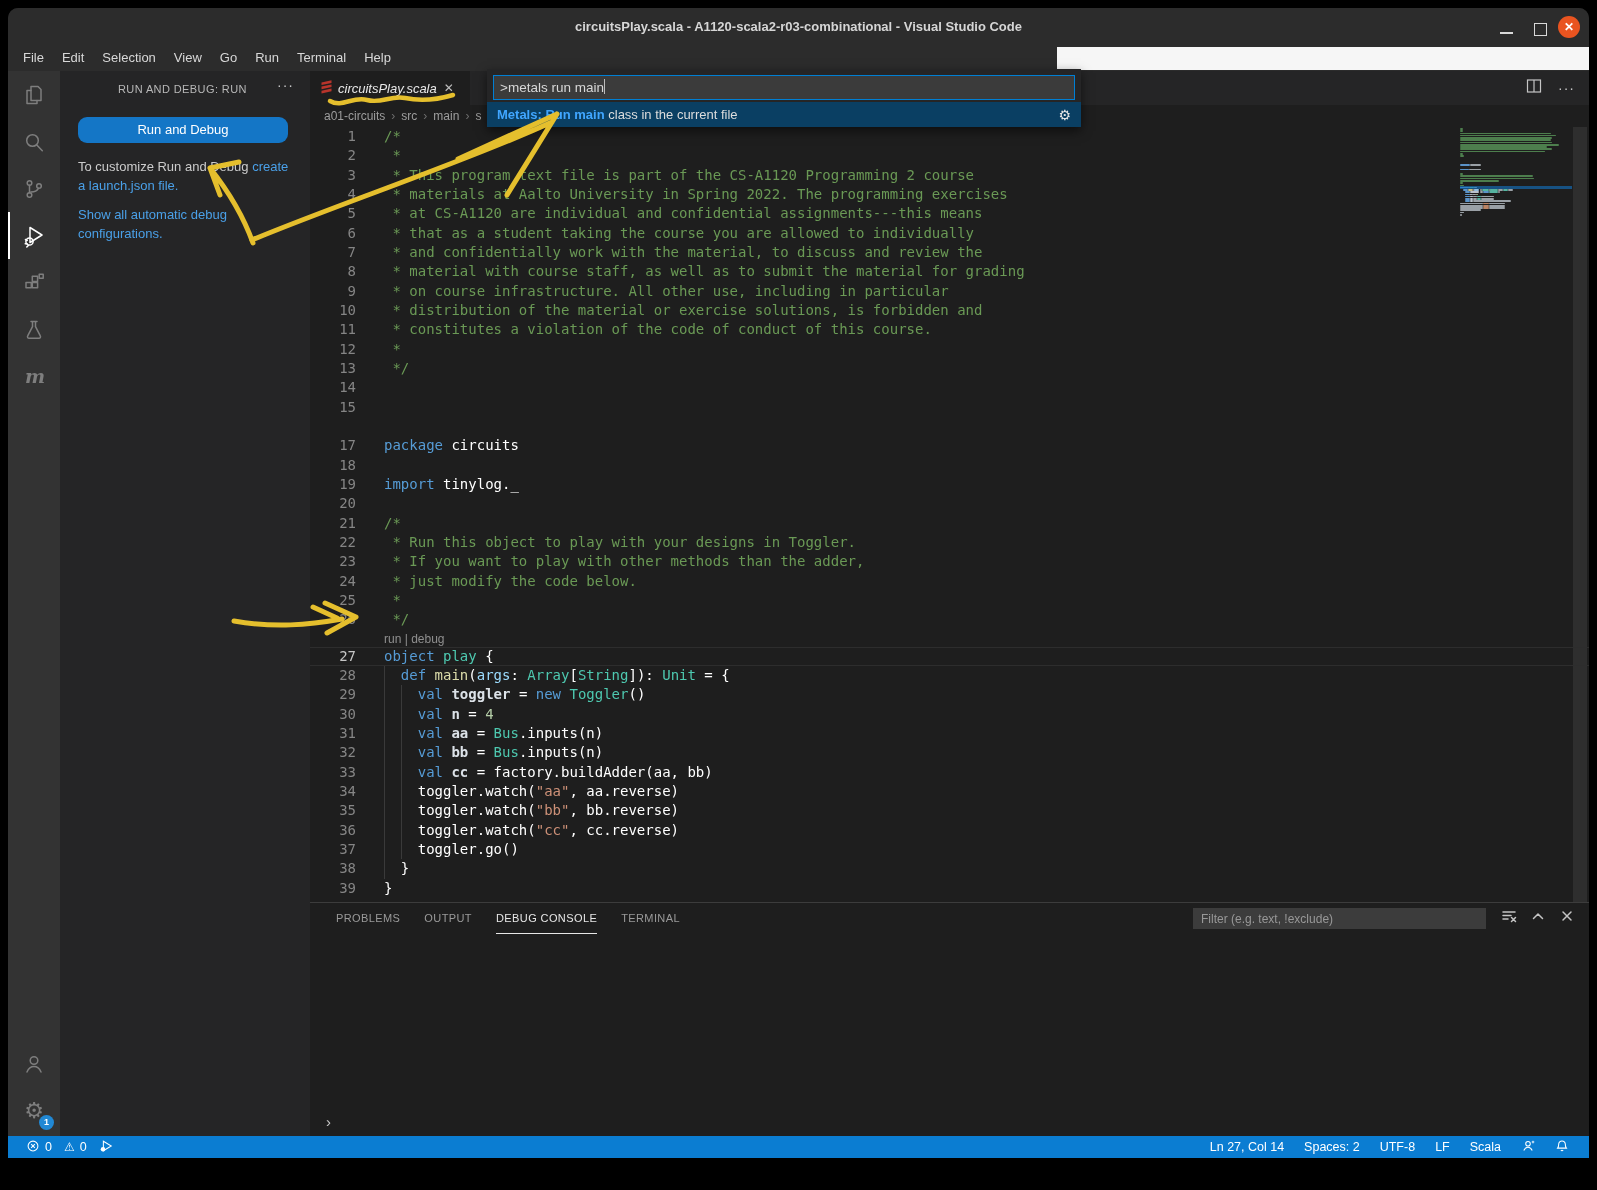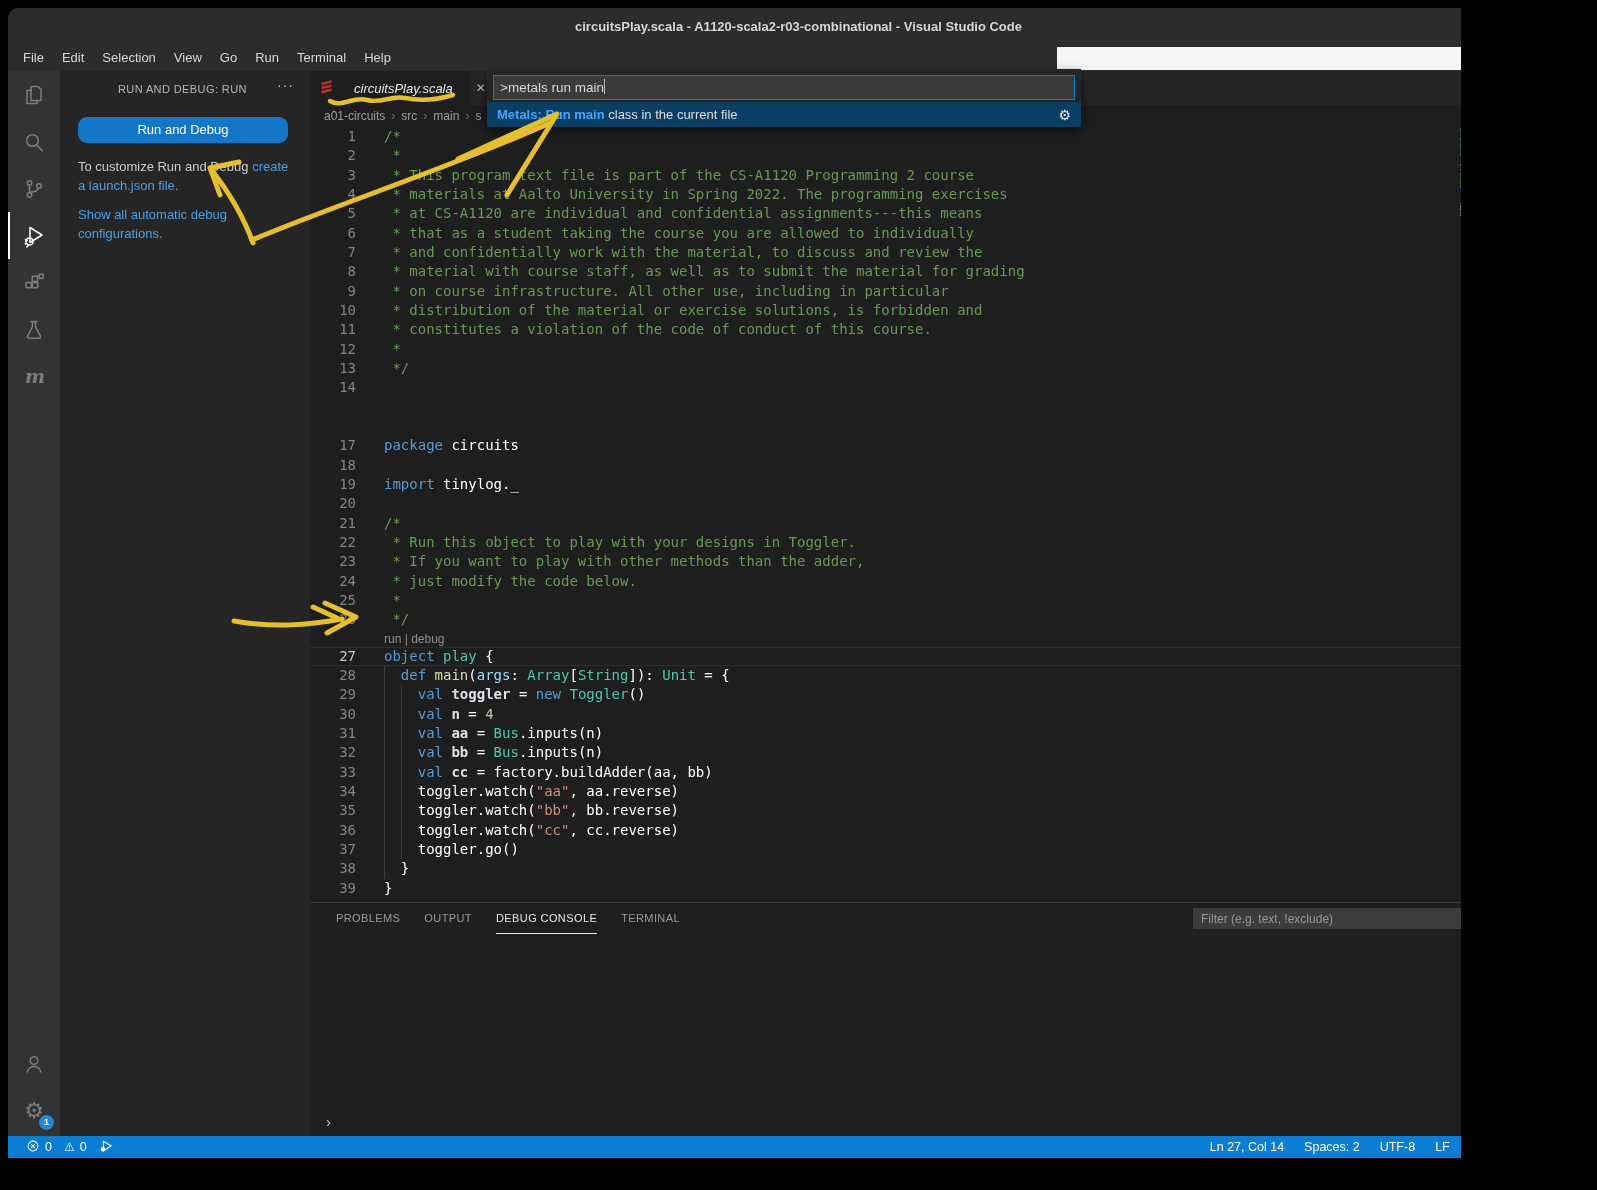--- a/index.html
+++ b/index.html
@@ -1,16 +1,16 @@
 <!DOCTYPE html>
 <html><head>
 <meta charset="utf-8">
 <style>
   html,body{margin:0;padding:0;background:#000;}
-  #screen{position:relative;width:1461px;height:1190px;background:#000;overflow:hidden;
+  #screen{position:relative;width:1597px;height:1190px;background:#000;overflow:hidden;
           font-family:"Liberation Sans",sans-serif;-webkit-font-smoothing:antialiased;}
   #window{position:absolute;left:8px;top:8px;width:1581px;height:1150px;background:#1e1e1e;
           border-radius:10px 10px 0 0;overflow:hidden;}
 
   
   .titlebar{position:absolute;left:0;top:0;width:1581px;height:37px;background:#2c2c2c;}
   .title-text{position:absolute;left:0;right:0;top:0;height:37px;line-height:37px;text-align:center;
               color:#d6d6d6;font-size:13px;font-weight:bold;}
   .win-min{position:absolute;left:1492px;top:24px;width:13px;height:2px;background:#d9d9d9;cursor:default;}
   .win-max{position:absolute;left:1526px;top:15px;width:11px;height:11px;border:1.5px solid #d9d9d9;}
@@ -40,21 +40,21 @@
   .run-btn{position:absolute;left:18px;top:46px;width:210px;height:26px;background:#1476c6;color:#fff;
            font-size:13px;text-align:center;line-height:26px;border-radius:9px;}
   .sb-par{position:absolute;left:18px;top:86px;width:212px;color:#cccccc;font-size:13px;line-height:19px;}
   .sb-link{color:#4aa0e8;}
   .sb-par2{position:absolute;left:18px;top:134px;width:212px;font-size:13px;line-height:19px;}
 
   
   .editor-area{position:absolute;left:302px;top:63px;width:1279px;height:1065px;background:#1e1e1e;}
   .tabbar{position:absolute;left:0;top:0;width:1279px;height:34px;background:#252526;}
   .tab{position:absolute;left:0;top:0;width:160px;height:34px;background:#1e1e1e;display:flex;
-       align-items:center;padding:0 10px;box-sizing:border-box;gap:21px;}
+       align-items:center;padding:0 10px;box-sizing:border-box;gap:5px;}
   .tab-label{color:#e8e8e8;font-size:13px;font-style:italic;white-space:nowrap;}
   .tab-close{color:#c0c0c0;font-size:12px;margin-left:2px;}
   .tab-actions{position:absolute;right:14px;top:0;height:34px;display:flex;align-items:center;gap:16px;color:#c5c5c5;}
   .tab-actions svg{width:16px;height:16px;}
   .dots{font-size:14px;letter-spacing:1px;color:#c5c5c5;}
 
   .breadcrumb{position:absolute;left:0;top:34px;width:1279px;height:22px;display:flex;align-items:center;
               padding-left:14px;box-sizing:border-box;color:#9d9d9d;font-size:12px;}
   .bc-sep{margin:0 6px;color:#6d6d6d;}
 
@@ -320,20 +320,21 @@
           <div class="crow" style="top: 77.32px;"><span class="ln">5</span><span class="lc"><span class="c"> * at CS-A1120 are individual and confidential assignments---this means</span></span></div>
           <div class="crow" style="top: 96.65px;"><span class="ln">6</span><span class="lc"><span class="c"> * that as a student taking the course you are allowed to individually</span></span></div>
           <div class="crow" style="top: 115.98px;"><span class="ln">7</span><span class="lc"><span class="c"> * and confidentially work with the material, to discuss and review the</span></span></div>
           <div class="crow" style="top: 135.31px;"><span class="ln">8</span><span class="lc"><span class="c"> * material with course staff, as well as to submit the material for grading</span></span></div>
           <div class="crow" style="top: 154.64px;"><span class="ln">9</span><span class="lc"><span class="c"> * on course infrastructure. All other use, including in particular</span></span></div>
           <div class="crow" style="top: 173.97px;"><span class="ln">10</span><span class="lc"><span class="c"> * distribution of the material or exercise solutions, is forbidden and</span></span></div>
           <div class="crow" style="top: 193.3px;"><span class="ln">11</span><span class="lc"><span class="c"> * constitutes a violation of the code of conduct of this course.</span></span></div>
           <div class="crow" style="top: 212.63px;"><span class="ln">12</span><span class="lc"><span class="c"> *</span></span></div>
           <div class="crow" style="top: 231.96px;"><span class="ln">13</span><span class="lc"><span class="c"> */</span></span></div>
           <div class="crow" style="top: 251.29px;"><span class="ln">14</span><span class="lc"></span></div>
+          <div class="crow" style="top: 270.62px;"><span class="ln">15</span><span class="lc"></span></div>
           <div class="crow" style="top: 309.28px;"><span class="ln">17</span><span class="lc"><span class="k">package </span><span class="p">circuits</span></span></div>
           <div class="crow" style="top: 328.61px;"><span class="ln">18</span><span class="lc"></span></div>
           <div class="crow" style="top: 347.94px;"><span class="ln">19</span><span class="lc"><span class="k">import </span><span class="p">tinylog._</span></span></div>
           <div class="crow" style="top: 367.27px;"><span class="ln">20</span><span class="lc"></span></div>
           <div class="crow" style="top: 386.6px;"><span class="ln">21</span><span class="lc"><span class="c">/*</span></span></div>
           <div class="crow" style="top: 405.93px;"><span class="ln">22</span><span class="lc"><span class="c"> * Run this object to play with your designs in Toggler.</span></span></div>
           <div class="crow" style="top: 425.26px;"><span class="ln">23</span><span class="lc"><span class="c"> * If you want to play with other methods than the adder,</span></span></div>
           <div class="crow" style="top: 444.59px;"><span class="ln">24</span><span class="lc"><span class="c"> * just modify the code below.</span></span></div>
           <div class="crow" style="top: 463.92px;"><span class="ln">25</span><span class="lc"><span class="c"> *</span></span></div>
           <div class="crow" style="top: 483.25px;"><span class="ln">26</span><span class="lc"><span class="c"> */</span></span></div>

